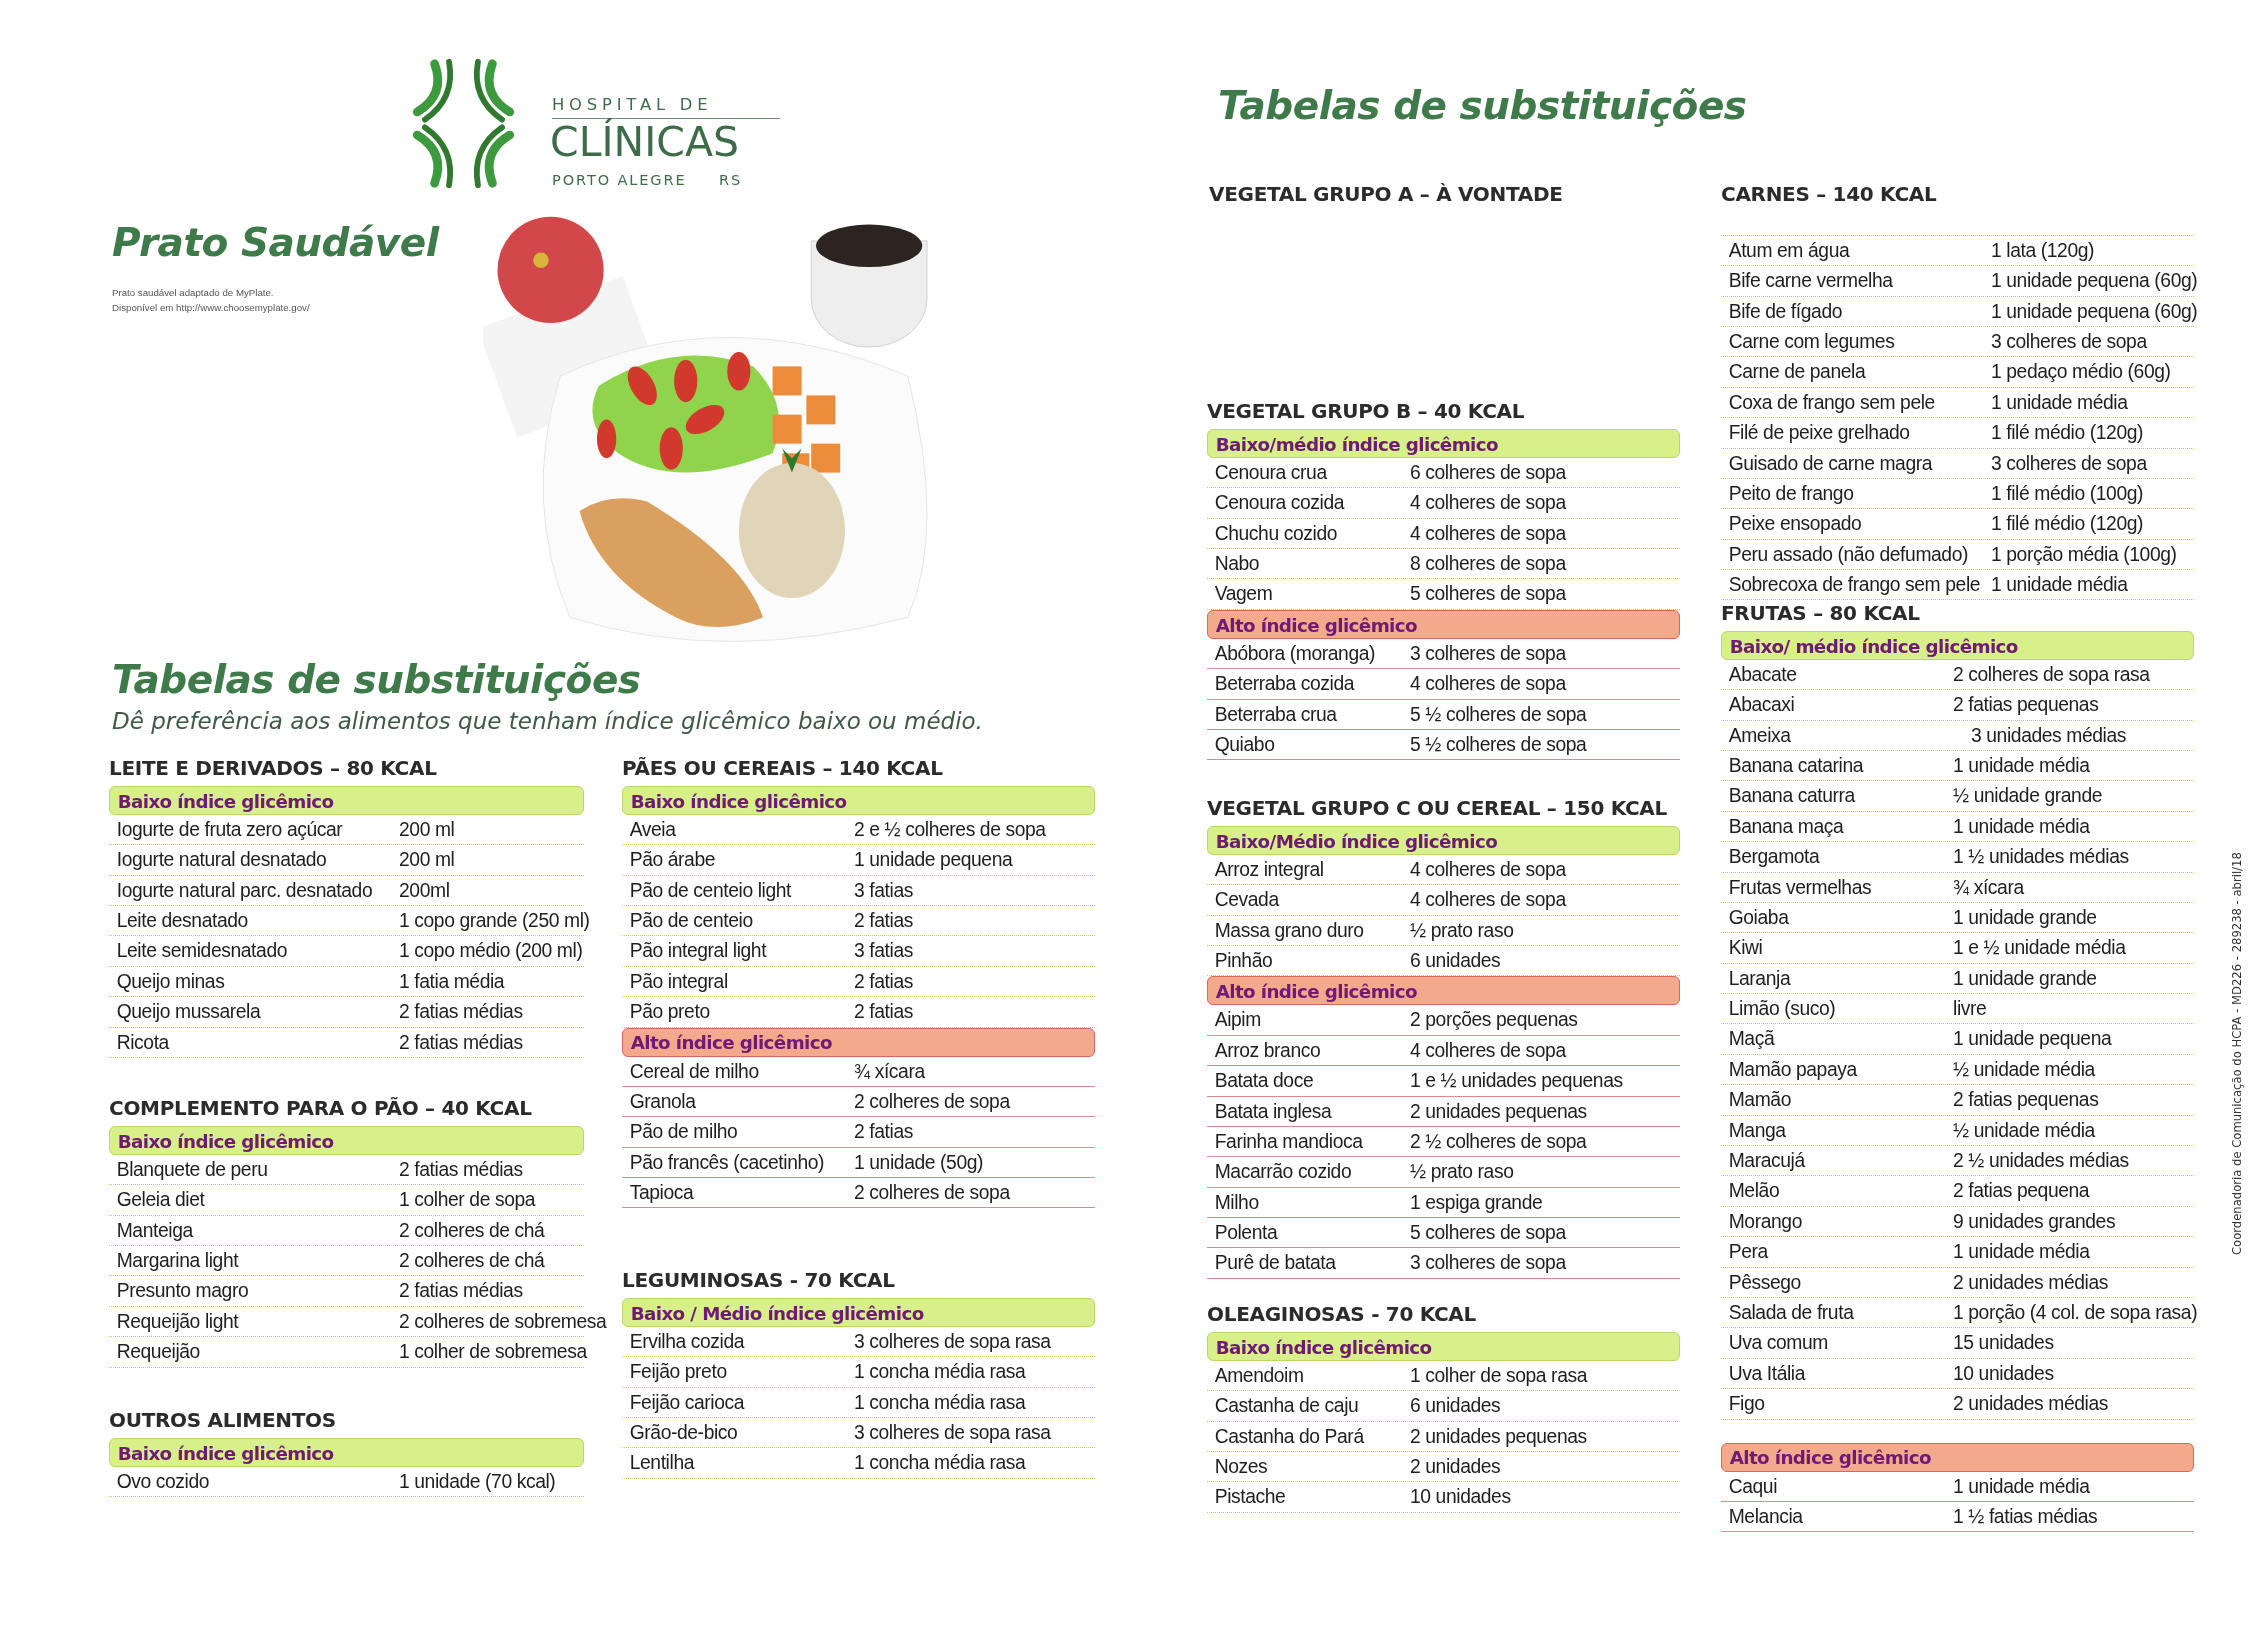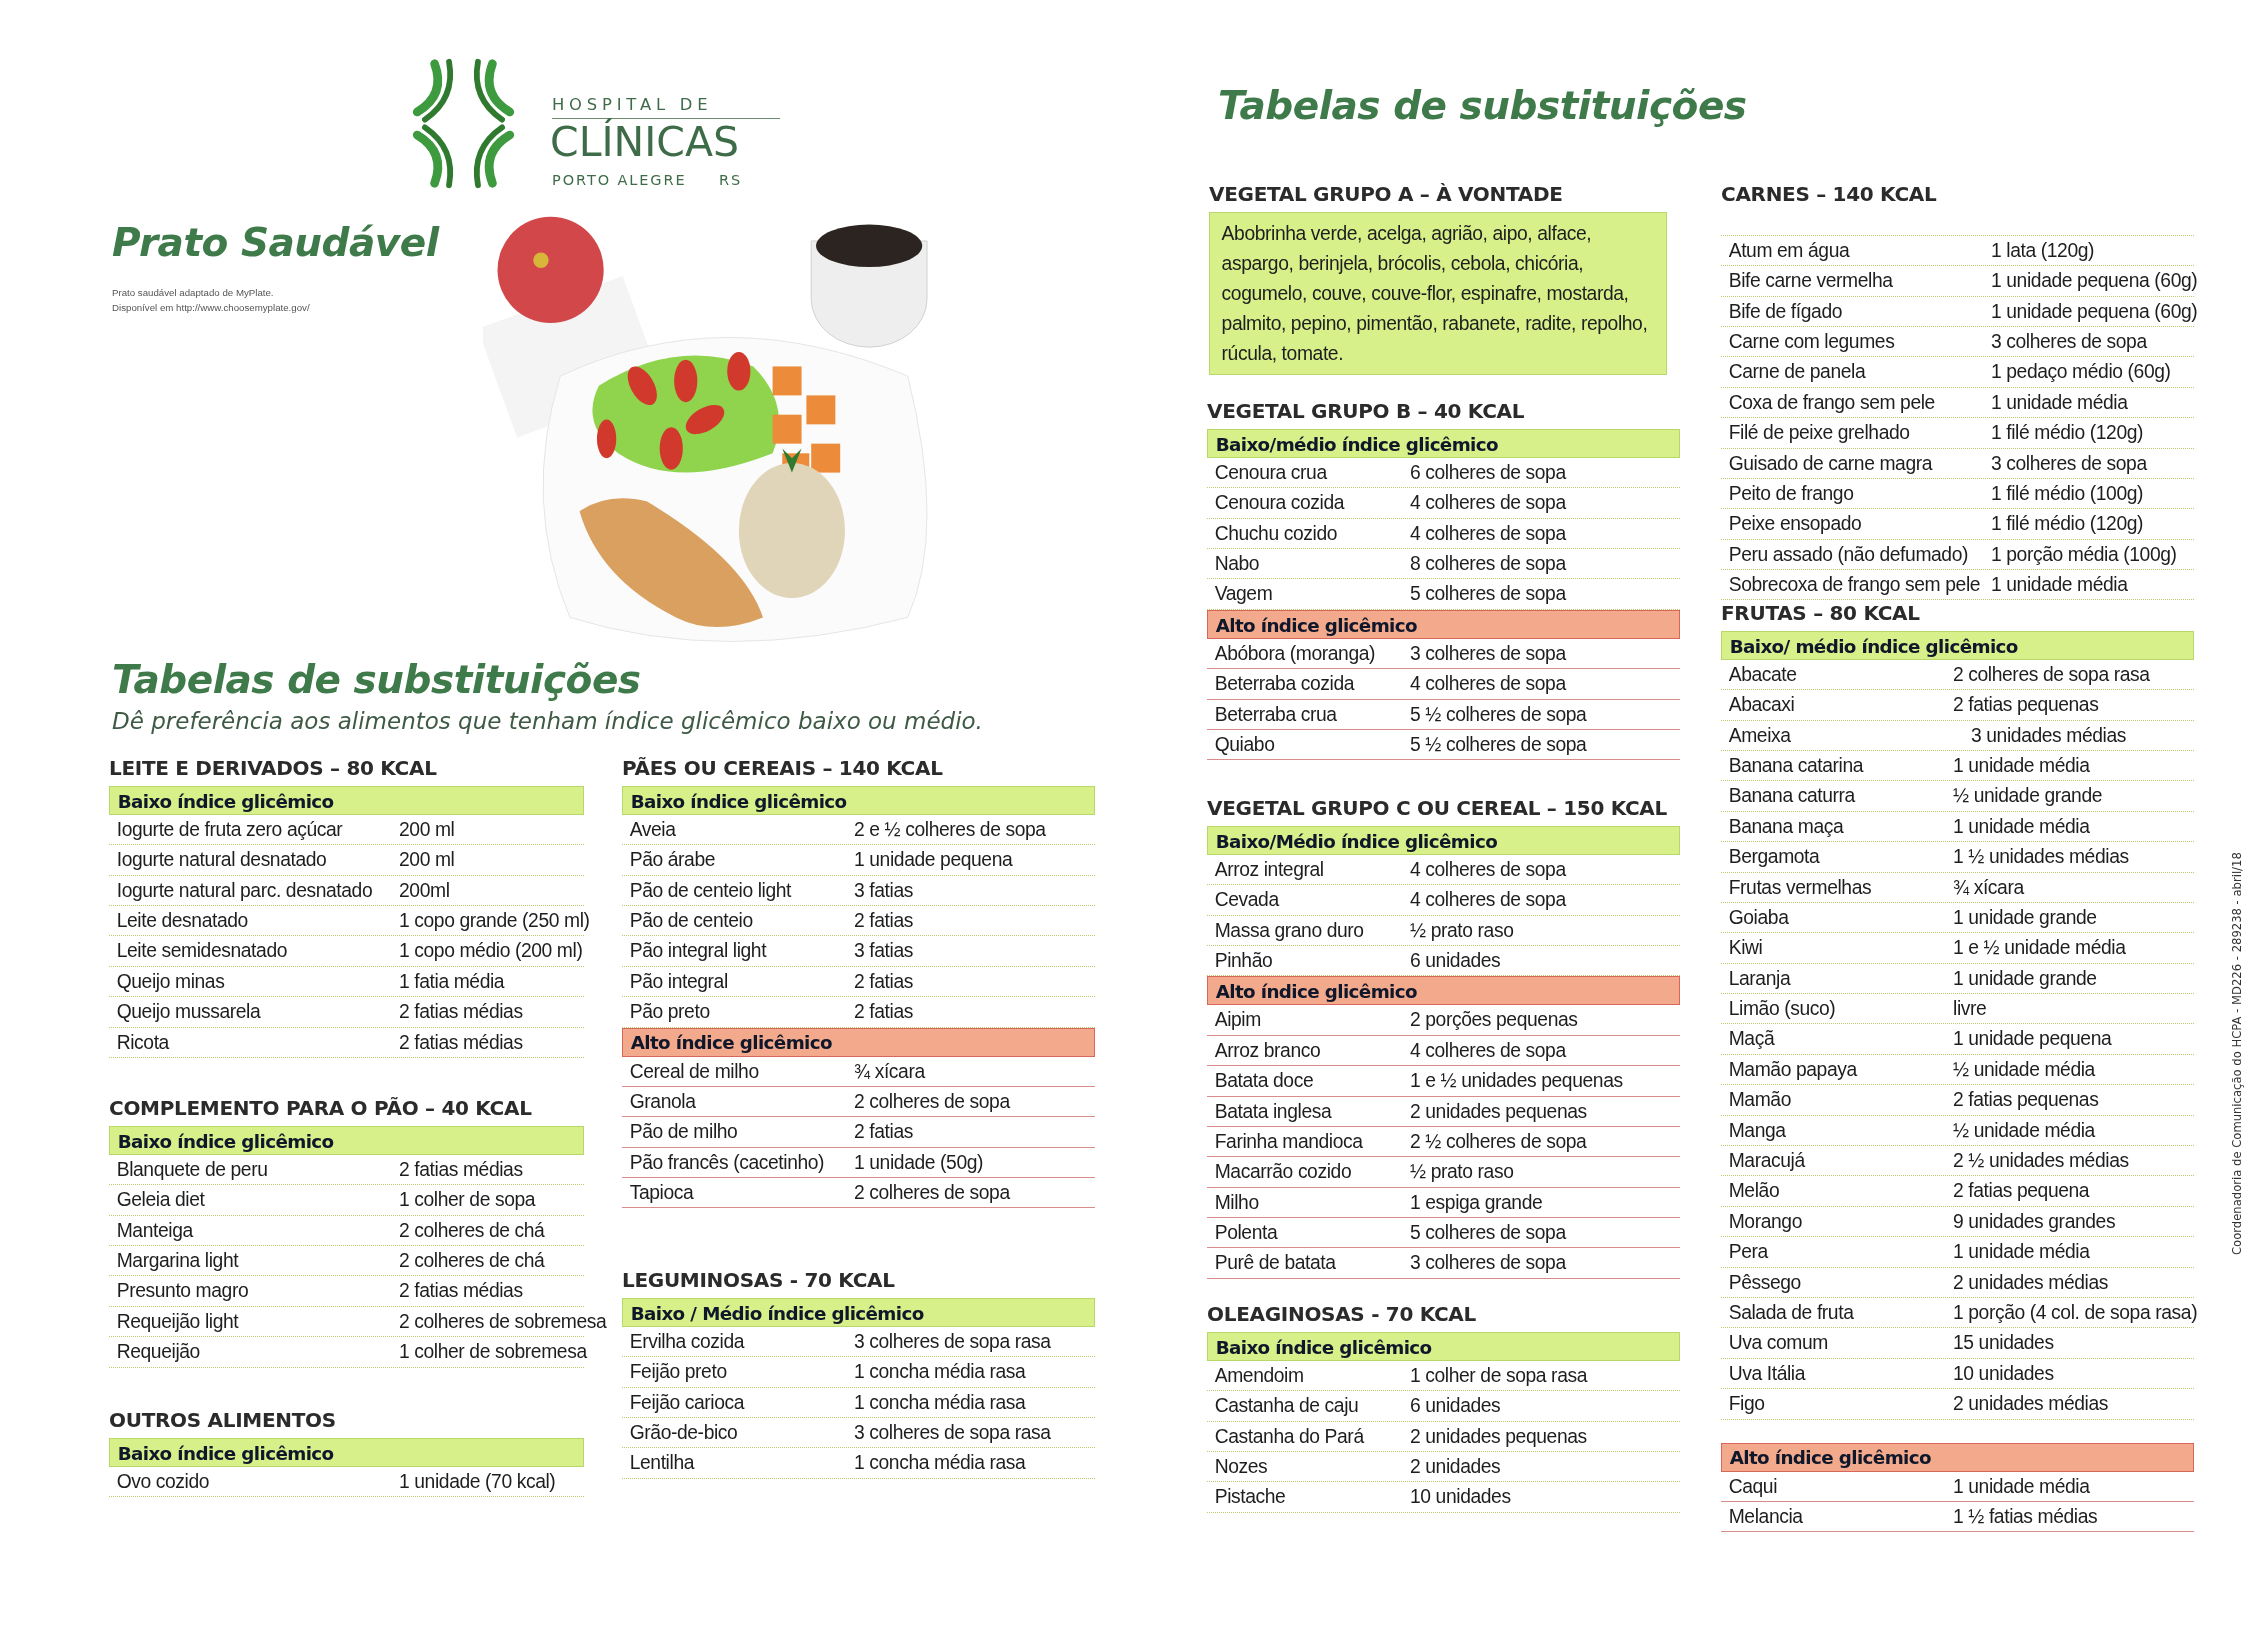--- a/index.html
+++ b/index.html
@@ -12,21 +12,21 @@
     font-family: "DejaVu Sans", sans-serif; font-weight: bold; font-style: italic;
     color: #3f7a4a; letter-spacing: -0.5px; text-align: right;
   }
   .section-head {
     font-family: "DejaVu Sans", sans-serif; font-weight: bold; font-size: 20px;
     color: #2b2b2b; letter-spacing: -0.3px; margin: 0 0 5.8px 0; white-space: nowrap;
   }
   .band {
     font-family: "DejaVu Sans", sans-serif; font-weight: bold; font-size: 18.3px;
     letter-spacing: -0.6px; padding: 3.9px 7.7px 1.9px 7.7px; height: 29px; box-sizing: border-box;
-    white-space: nowrap; color: #0f172a;
+    white-space: nowrap; color: #701a75; border-radius: 6px;
   }
   .band.green { background: #d7f08a; border: 1px solid #b9d86a; }
   .band.red { background: #f3a98c; border: 1.9px solid #d9665a; }
   .row {
     display: flex; font-size: 19.3px; height: 29.4px; line-height: 29px; padding-left: 7.7px;
     border-bottom: 1px dotted #b9cf6c; white-space: nowrap; color: #1e1e1e;
     transform-origin: left; letter-spacing: -0.4px;
   }
   .row.red { border-bottom: 1.4px solid #d98c8c; }
   .row .name { flex: 0 0 auto; }
@@ -257,21 +257,20 @@
     <div class="row">
       <span class="name">Lentilha</span>
       <span class="qty" style="left: 232px;">1 concha média rasa</span>
     </div>
   </div>
 
 <div class="abs title-big" style="left:1218px; top:83px; font-size:39px;">Tabelas de substituições</div>
 
 <div class="abs" style="left:1209px; top:182px; width:458px;">
   <div class="section-head">VEGETAL GRUPO A – À VONTADE</div>
-  <div class="veg-box">Abobrinha verde, acelga, agrião, aipo, alface, aspargo, berinjela, brócolis, cebola, chicória,  cogumelo, couve, couve-flor, espinafre, mostarda, palmito, pepino, pimentão, rabanete, radite, repolho, rúcula, tomate.</div>
 </div>
 
 <div class="abs" style="left:1207px; top:399px; width:473px;">
     <div class="section-head">VEGETAL GRUPO B – 40 KCAL</div>
     <div class="band green">Baixo/médio índice glicêmico</div>
     <div class="row">
       <span class="name">Cenoura crua</span>
       <span class="qty" style="left: 203px;">6 colheres de sopa</span>
     </div>
     <div class="row">

